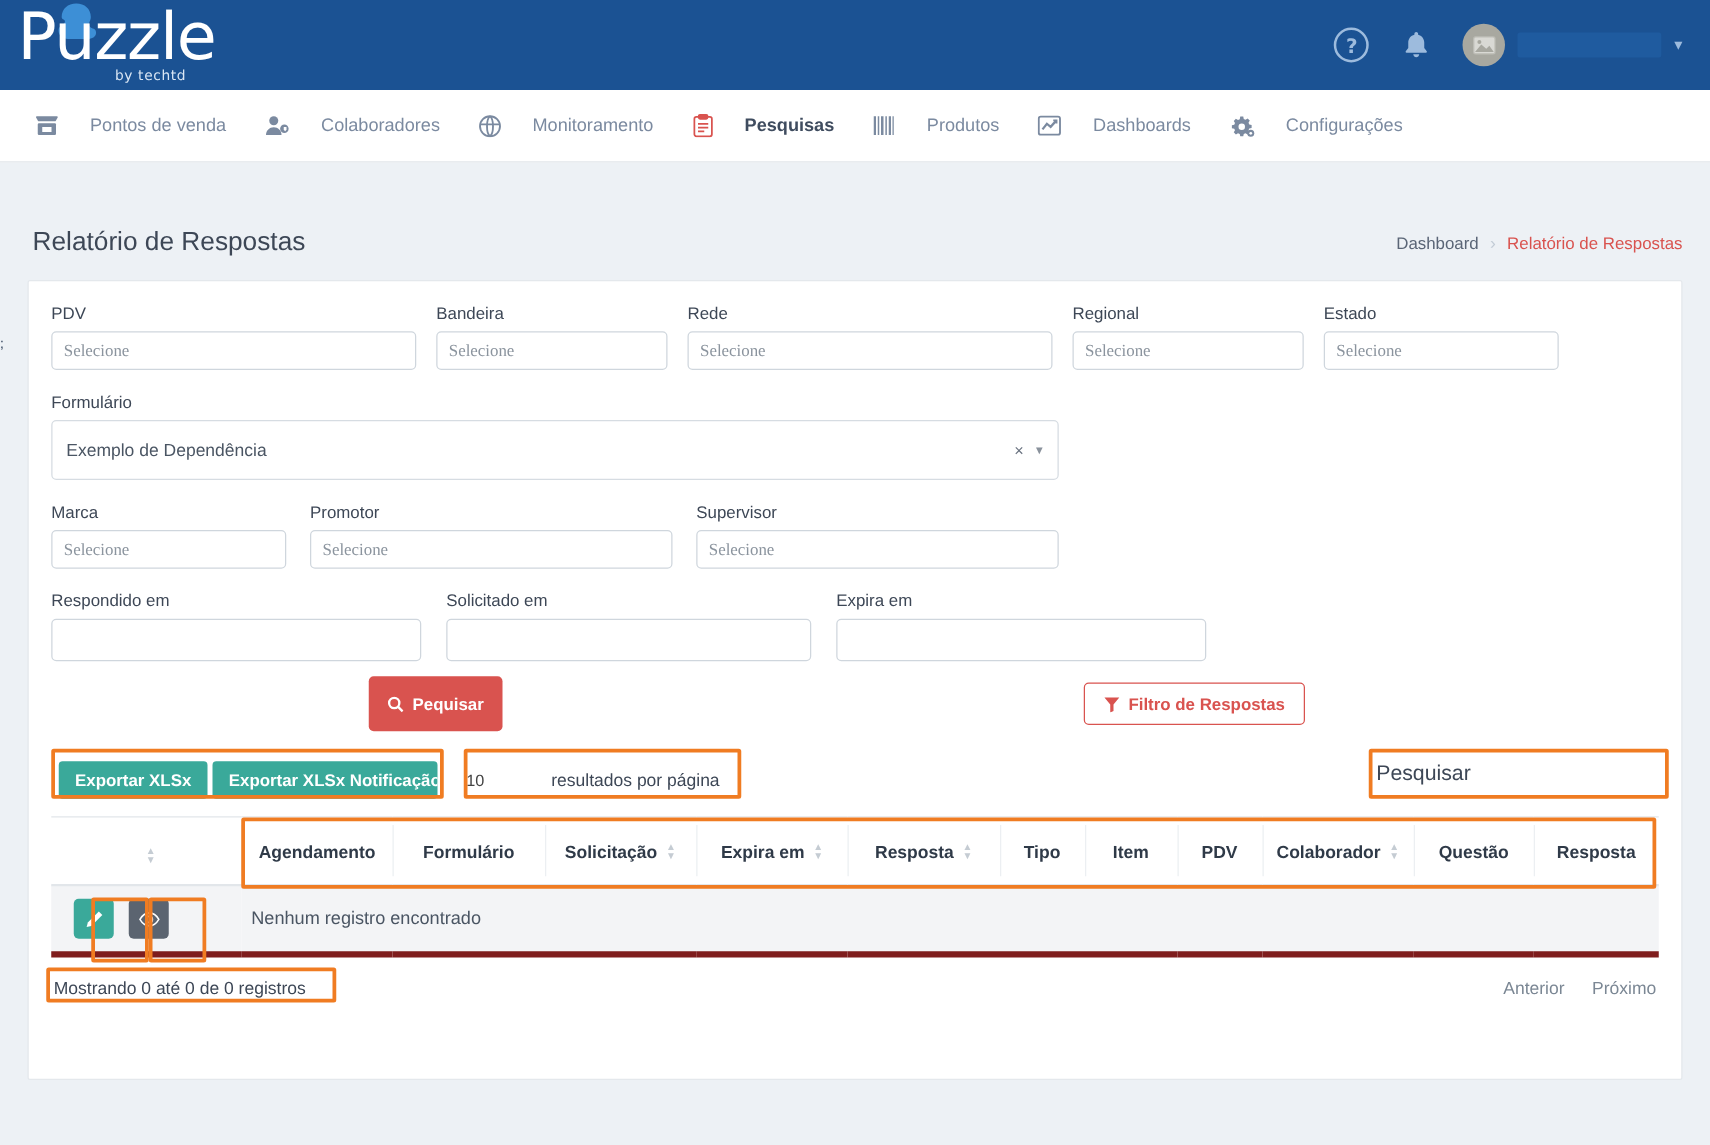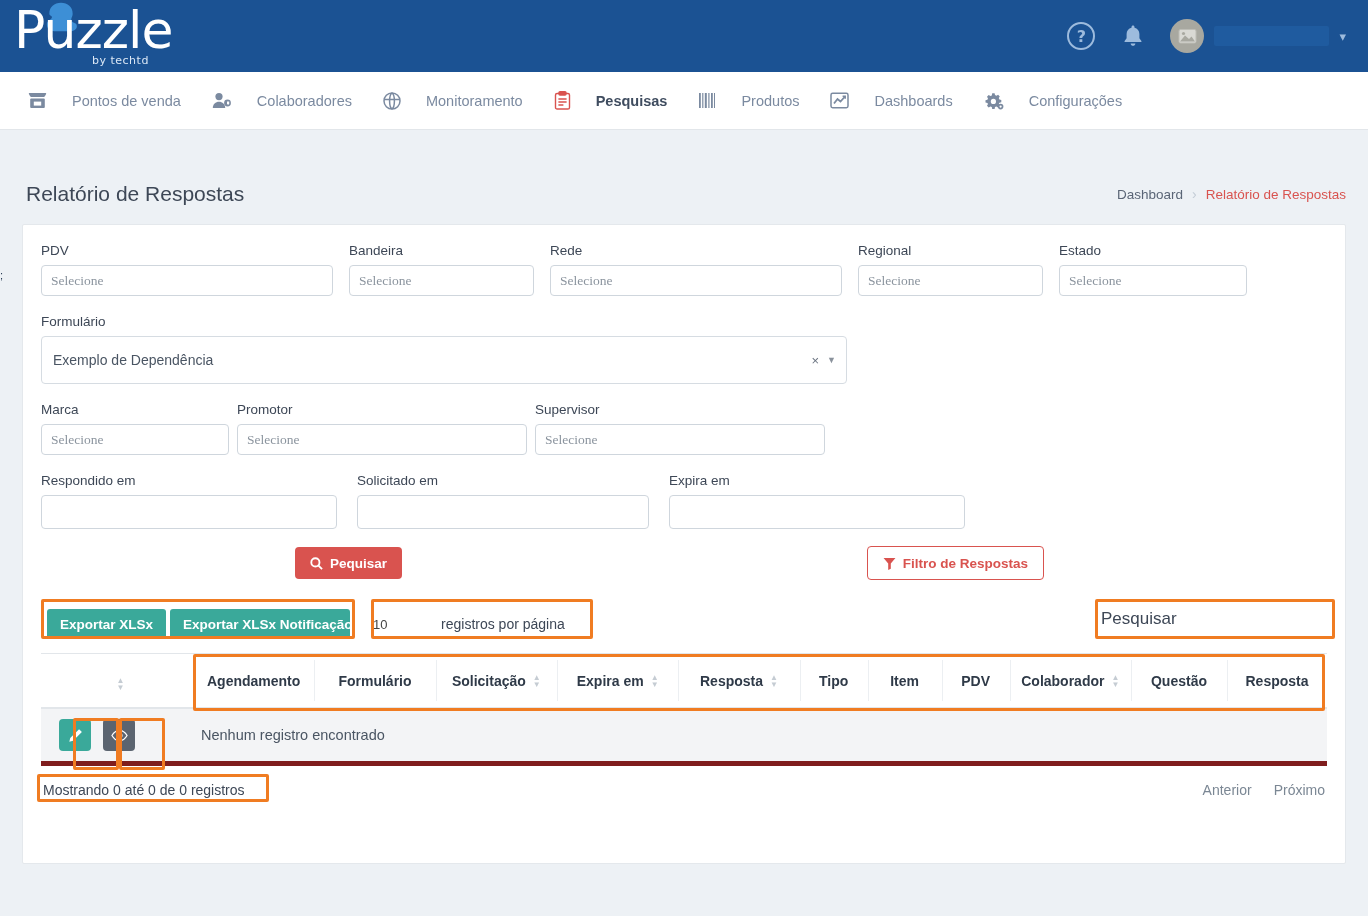--- a/index.html
+++ b/index.html
@@ -139,21 +139,21 @@
     border: 1px solid #d6dce2; border-radius: 4px;
     background: #fff;
     display: flex; align-items: center;
     padding: 0 10px 0 11px;
     font-size: 14px; color: #4a5563;
   }
   .select2 .s2-val { flex: 1; }
   .select2 .s2-clear { color: #6a7380; font-size: 13px; margin-right: 8px; cursor: pointer; }
   .select2 .s2-caret { color: #8a929c; font-size: 9px; cursor: pointer; }
 
-  .row3 { display: flex; gap: 8px; margin-bottom: 18px; }
+  .row3 { display: flex; gap: 19px; margin-bottom: 18px; }
   .row3 .f-marca { width: 188px; }
   .row3 .f-prom  { width: 290px; }
   .row3 .f-sup   { width: 290px; }
 
   .row4 { display: flex; gap: 20px; margin-bottom: 10px; align-items: flex-start; }
   .row4 .f-resp { width: 296px; }
   .row4 .f-soli { width: 292px; }
   .row4 .f-expi { width: 296px; }
   .toggles { margin-left: 17px; padding-top: 20px; }
   .tgl-row { display: flex; align-items: center; gap: 9px; margin-bottom: 4px; }
@@ -170,21 +170,21 @@
   .tgl-label { font-size: 13.5px; color: #3d4756; }
 
   .row5 { display: flex; align-items: center; margin: 8px 0 0 0; position: relative; height: 48px; }
   .btn {
     border: none; border-radius: 4px; cursor: pointer;
     font-family: "Liberation Sans", sans-serif;
     display: inline-flex; align-items: center; gap: 7px;
   }
   .btn-search {
     background: #d9534f; color: #fff;
-    padding: 0 15px; height: 32px; font-size: 13.5px; font-weight: bold;
+    padding: 0 15px; height: 44px; font-size: 13.5px; font-weight: bold;
     margin-left: 254px;
   }
   .btn-filter {
     background: #fff; color: #d9534f;
     border: 1px solid #d9534f;
     padding: 0 15px; height: 34px; font-size: 13.5px; font-weight: bold;
     position: absolute; right: 283px;
   }
 
   
@@ -486,21 +486,21 @@
 
     <div class="exportrow">
       <div class="btn-group" style="margin-left:6px;">
         <button class="btn-teal">Exportar XLSx</button>
         <button class="btn-teal" style="width:180px;">Exportar XLSx Notificação</button>
       </div>
       <div class="ann" style="left:0px; top:-2px; width:314px; height:40px;"></div>
 
       <div class="perpage">
         <input class="perpage-val" type="text" value="10" style="">
-        <span>registros por página</span>
+        <span>resultados por página</span>
       </div>
       <div class="ann" style="left:330px; top:-2px; width:222px; height:40px;"></div>
 
       <div class="searchbox">
         <input type="text" placeholder="Pesquisar" style="">
       </div>
       <div class="ann" style="right:-8px; top:-2px; width:240px; height:40px;"></div>
     </div>
 
     <div class="tablewrap">

